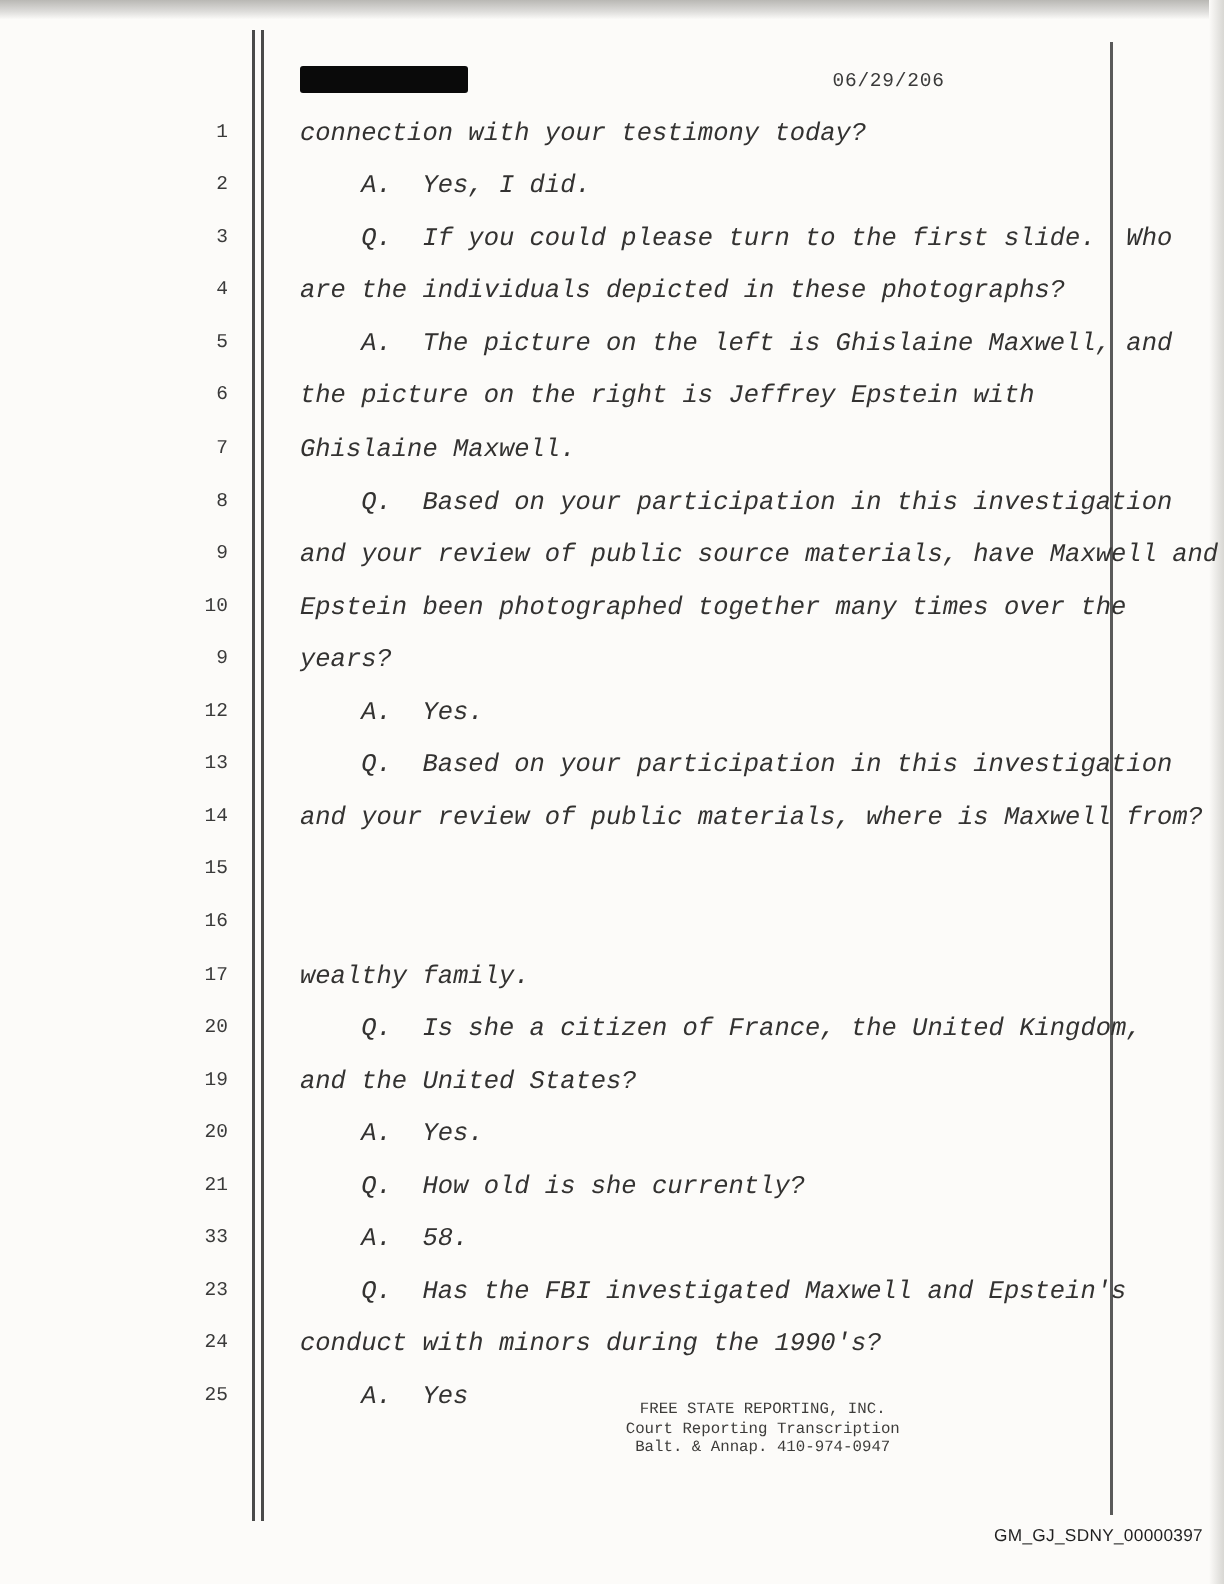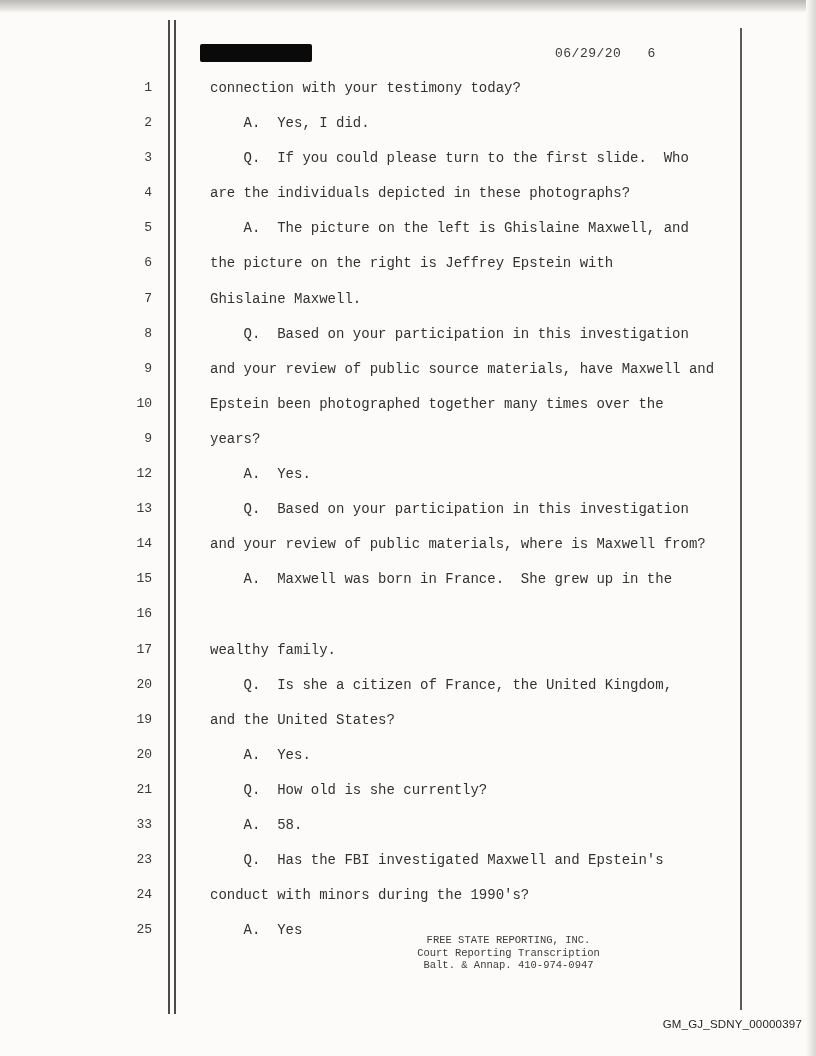--- a/index.html
+++ b/index.html
@@ -45,39 +45,40 @@
     border-radius: 2px;
   }
   .header-right {
     position: absolute;
     left: 555px; top: 4px;
     font-size: 13px;
     letter-spacing: 0.5px;
     white-space: pre;
     color: #3a3a3a;
   }
-  .header-date { margin-right: 26px; }
+  .header-date { }
 
   
   .transcript { position: absolute; top: 80px; left: 0; width: 740px; }
   .line { position: relative; height: 35.1px; }
   .num {
     position: absolute;
     left: 0; top: 0;
     width: 152px;
     text-align: right;
     font-size: 13px;
     color: #3a3a3a;
   }
   .txt {
     position: absolute;
-    left: 210px; top: 0;
-    font-size: 14px;
+    left: 200px; top: 0;
+    font-size: 17px;
     white-space: pre;
     color: #333231;
+    font-style: italic;
   }
 
   
   .footer {
     position: absolute;
     top: 934px;
     left: 175px;
     width: 667px;
     text-align: center;
     font-size: 10.5px;
@@ -178,21 +179,20 @@
       <span class="txt">    Q.  Based on your participation in this investigation</span>
     </div>
 
     <div class="line">
       <span class="num">14</span>
       <span class="txt">and your review of public materials, where is Maxwell from?</span>
     </div>
 
     <div class="line">
       <span class="num">15</span>
-      <span class="txt">    A.  Maxwell was born in France.  She grew up in the</span>
     </div>
 
     <div class="line">
       <span class="num">16</span>
     </div>
 
     <div class="line">
       <span class="num">17</span>
       <span class="txt">wealthy family.</span>
     </div>

